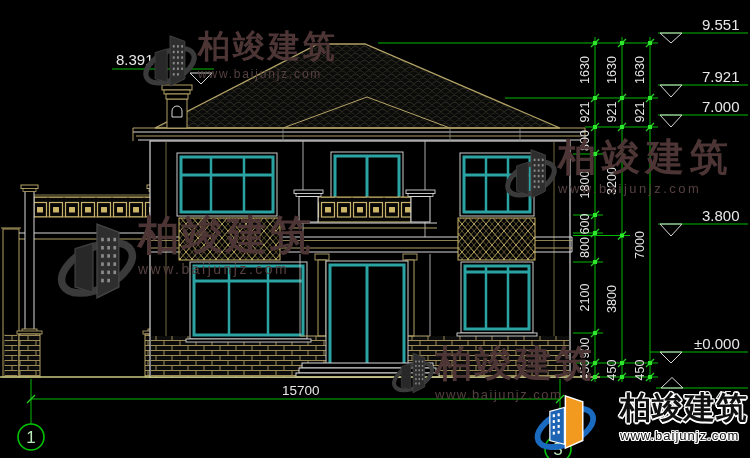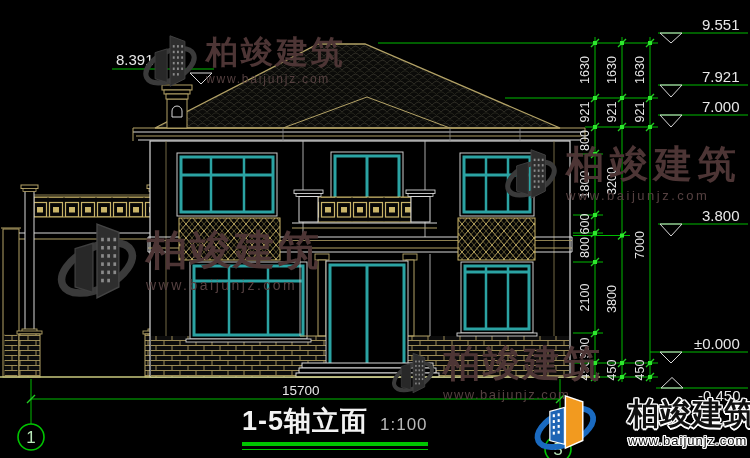--- a/index.html
+++ b/index.html
@@ -1,19 +1,19 @@
 <!DOCTYPE html>
 <html><head>
 <meta charset="utf-8">
 <style>
   html,body{margin:0;padding:0;background:#000;}
   #stage{position:relative;width:750px;height:458px;background:#000;overflow:hidden;
          font-family:"Liberation Sans",sans-serif;}
   svg text{font-family:"Liberation Sans",sans-serif;}
-  .wm{position:absolute;display:flex;align-items:center;gap:8px;pointer-events:none;}
+  .wm{position:absolute;display:flex;align-items:flex-start;gap:0;pointer-events:none;}
   .wm .txt{display:flex;flex-direction:column;}
   .wm .cn{font-weight:bold;line-height:1.05;white-space:nowrap;color:#4d3535;}
   .wm .url{font-weight:normal;white-space:nowrap;color:#554040;}
   .wm1 .cn{font-size:32px;letter-spacing:3px;}
   .wm1 .url{font-size:12px;letter-spacing:1.8px;margin-top:3px;}
   .wm2 .cn{font-size:38px;letter-spacing:6px;}
   .wm2 .url{font-size:13px;letter-spacing:2.5px;margin-top:3px;}
   .wm3 .cn{font-size:41px;letter-spacing:3px;}
   .wm3 .url{font-size:14px;letter-spacing:2.5px;margin-top:4px;}
   .wm4 .cn{font-size:37px;letter-spacing:3px;}
@@ -387,22 +387,14 @@
   <svg width="88" height="62" viewBox="0 0 90 64">
         <use href="#logoColor"></use>
       </svg>
   <div class="txt">
     <span class="cn">柏竣建筑</span>
     <span class="url">www.baijunjz.com</span>
   </div>
 </div>
 
 
-<div id="titleblock">
-  <div id="titleline1">
-    <span id="title-text">1-5轴立面</span>
-    <span id="title-scale">1:100</span>
-  </div>
-  <div class="gline1"></div>
-  <div class="gline2"></div>
-</div>
 
 </div>
 
 </body></html>

